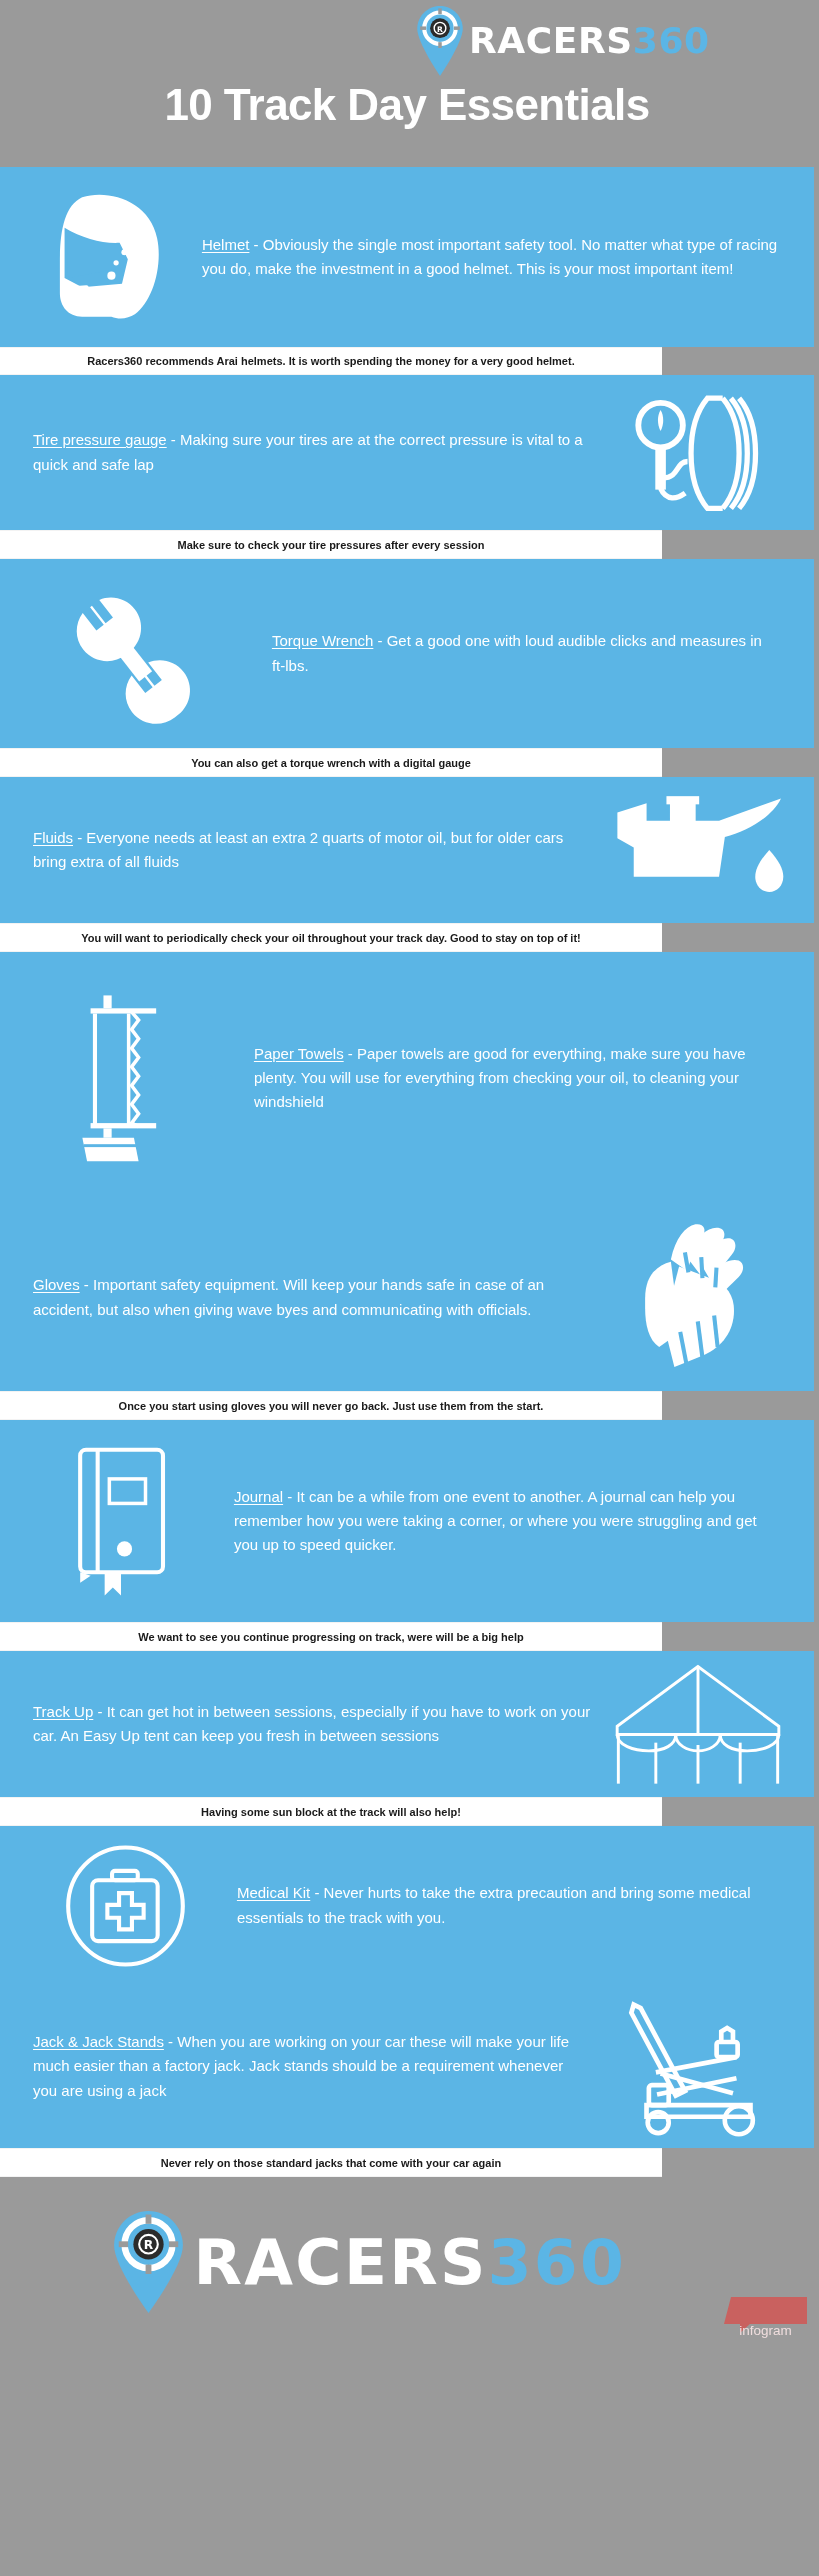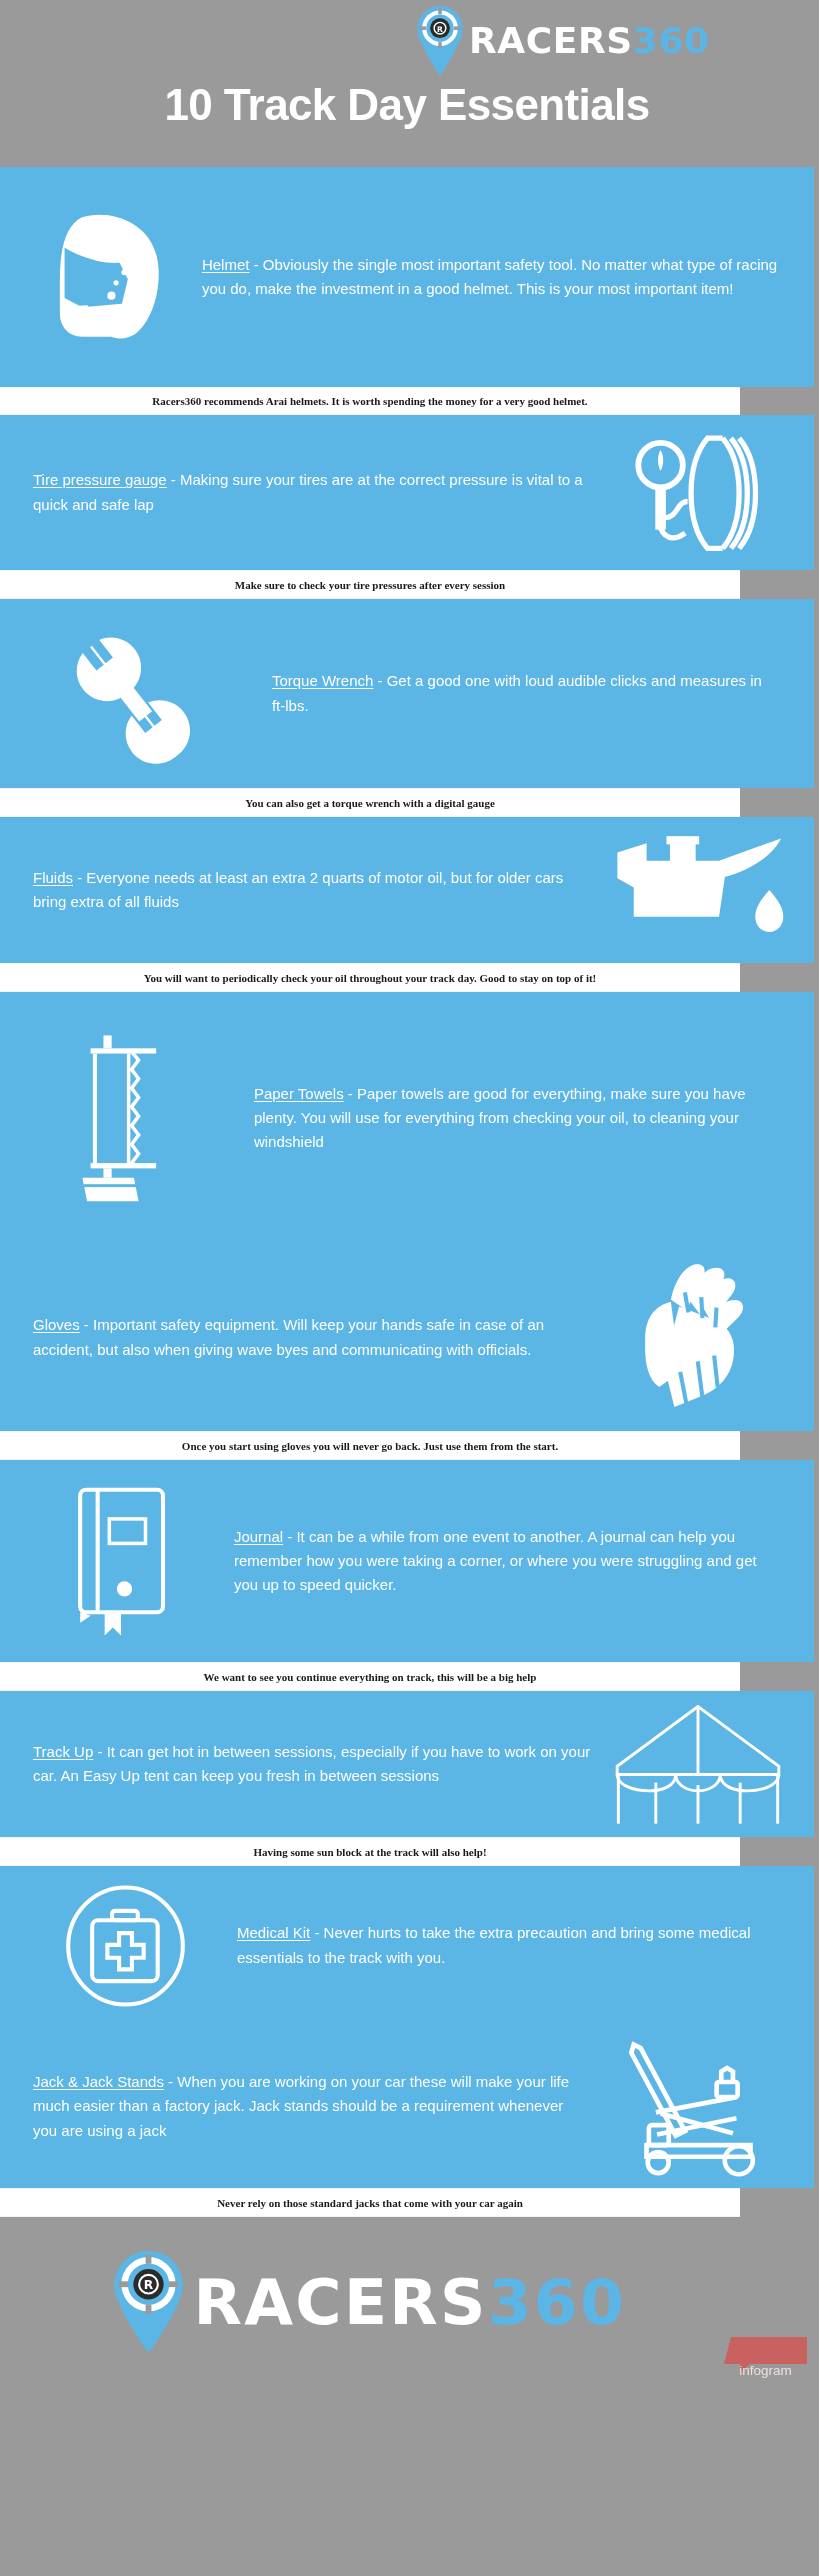--- a/index.html
+++ b/index.html
@@ -88,26 +88,26 @@
   .section.icon-left .text-cell { padding-left: 5.9px; padding-right: 15px; }
   .section.icon-right .text-cell { padding-right: 5.9px; padding-left: 13px; }
   .lead {
     text-decoration: underline;
     text-underline-offset: 1.8px;
   }
 
   
   .caption-band {
     position: relative;
-    width: 740px;
+    width: 662px;
     background: #ffffff;
     color: #1a1a1a;
     font-size: 11px;
     font-weight: bold;
-    font-family: Liberation Serif, serif;
+    font-family: Liberation Sans, sans-serif;
     display: flex;
     align-items: center;
     justify-content: center;
     text-align: center;
     border-top: 1.2px solid #f3f3f3;
     border-bottom: 1.2px solid #f3f3f3;
   }
 
   
   .footer {
@@ -185,21 +185,21 @@
           <rect x="36" y="62" width="6" height="10" fill="#9a9a9a"></rect>
           <rect x="5" y="35" width="10" height="6" fill="#9a9a9a"></rect>
           <rect x="63" y="35" width="10" height="6" fill="#9a9a9a"></rect>
         </svg>
       </div>
       <div class="brand-text"><span class="brand-racers">RACERS</span><span class="brand-360">360</span></div>
     </div>
     <div class="header-title">10 Track Day Essentials</div>
   </div>
 
-  <div class="section icon-left" style="height:220px">
+  <div class="section icon-left" style="height:180px">
     <div class="icon-cell" style="width:176px">
       <svg width="123" height="135" viewBox="0 0 210 230">
         <path d="M60 12 C105 -2 175 18 188 82 C198 130 180 190 150 212 C138 220 122 221 110 216 L60 216 C36 216 22 198 22 176 L22 120 C22 70 30 26 60 12 Z" fill="#ffffff"></path>
         <path d="M30 64 C60 82 96 92 124 90 L138 118 L128 160 L60 166 L30 150 Z" fill="#5bb5e5"></path>
         <path d="M34 68 C62 84 96 94 122 93 C128 106 131 118 130 132 L36 150 Z" fill="#5bb5e5"></path>
         <circle cx="132" cy="106" r="5" fill="#ffffff"></circle>
         <circle cx="118" cy="124" r="4.5" fill="#ffffff"></circle>
         <circle cx="110" cy="146" r="7" fill="#ffffff"></circle>
         <circle cx="118" cy="176" r="4.5" fill="#ffffff"></circle>
         <rect x="35" y="165" width="36" height="9" rx="4" fill="#ffffff" transform="rotate(-5 35 165)"></rect>
@@ -303,21 +303,21 @@
         <rect x="14" y="8" width="142" height="210" rx="10" fill="none" stroke="#ffffff" stroke-width="7"></rect>
         <line x1="44" y1="10" x2="44" y2="216" stroke="#ffffff" stroke-width="7"></line>
         <rect x="64" y="58" width="62" height="42" fill="none" stroke="#ffffff" stroke-width="6"></rect>
         <circle cx="90" cy="178" r="13" fill="#ffffff"></circle>
         <path d="M14 218 L14 236 L32 224 Z" fill="#ffffff"></path>
         <path d="M56 218 L56 258 L70 244 L84 258 L84 218 Z" fill="#ffffff"></path>
       </svg>
     </div>
     <div class="text-cell"><span class="lead">Journal</span><span> - </span><span>It can be a while from one event to another. A journal can help you remember how you were taking a corner, or where you were struggling and get you up to speed quicker.</span></div>
   </div>
-  <div class="caption-band" style="height:29px">We want to see you continue everything on track, this will be a big help</div>
+  <div class="caption-band" style="height:29px">We want to see you continue progressing on track, were will be a big help</div>
 
   <div class="section icon-right" style="height:146px">
     <div class="icon-cell" style="width:193px">
       <svg width="176" height="123" viewBox="0 0 300 210">
         <g fill="none" stroke="#ffffff" stroke-width="5">
           <path d="M150 6 L12 108 L12 122 L288 122 L288 108 Z"></path>
           <line x1="150" y1="6" x2="150" y2="122"></line>
           <path d="M12 122 C12 140 40 150 66 150 C92 150 112 140 112 122"></path>
           <path d="M112 122 C112 140 132 150 150 150 C168 150 188 140 188 122"></path>
           <path d="M188 122 C188 140 208 150 234 150 C260 150 288 140 288 122"></path>

